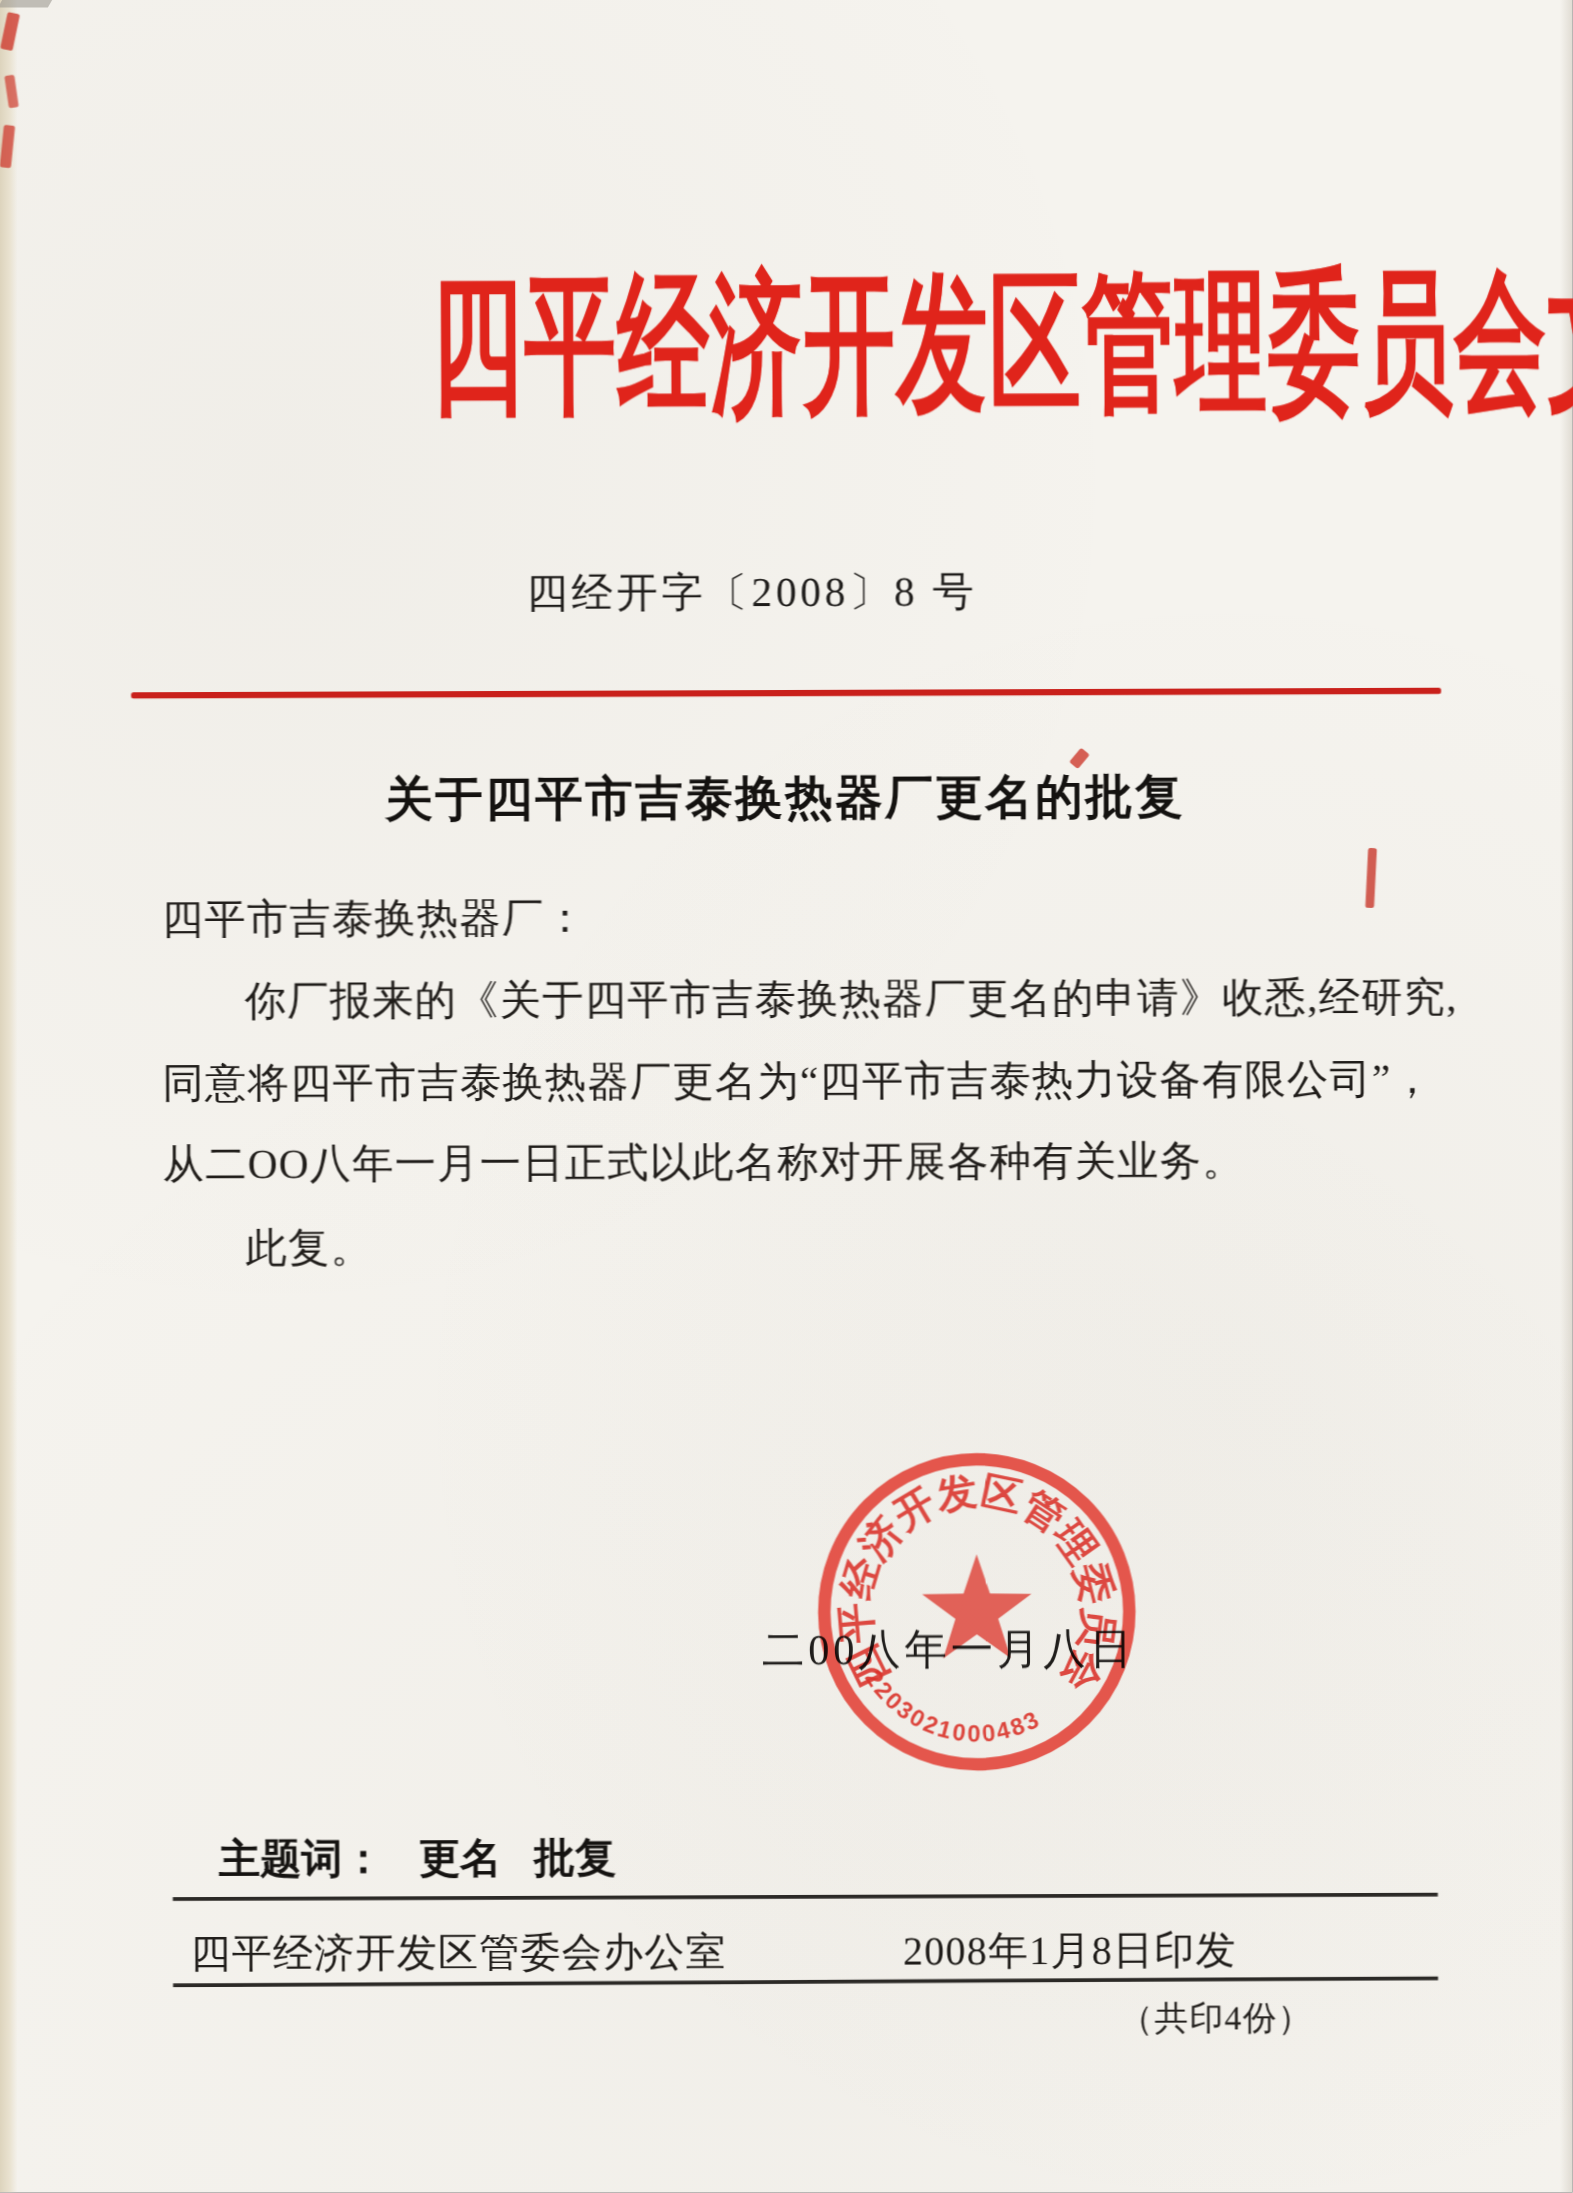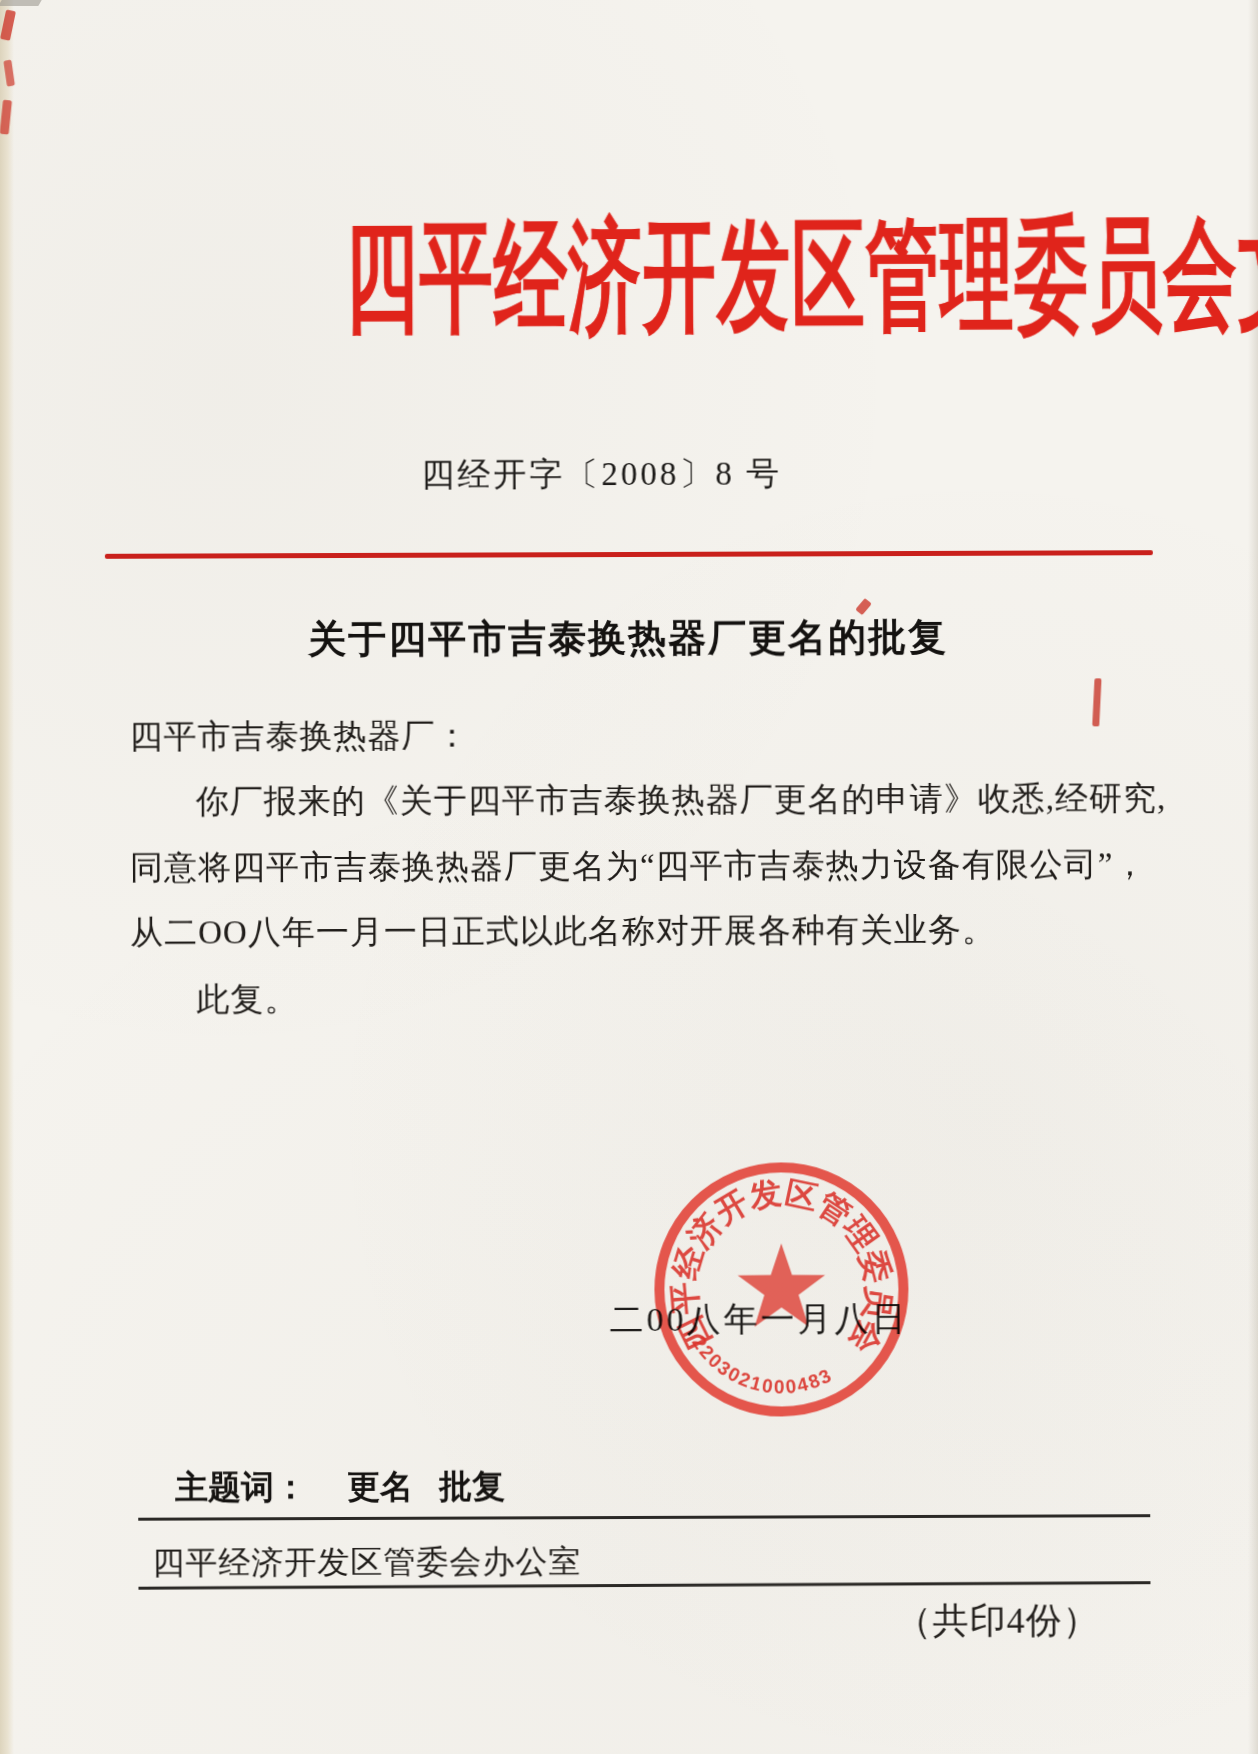--- a/index.html
+++ b/index.html
@@ -90,38 +90,38 @@
     position:absolute;left:608px;top:1297px;
     font-size:34px;letter-spacing:3px;color:#1f1d1b;
     z-index:5;mix-blend-mode:multiply;white-space:nowrap;
   }
   .subject-row{
     position:absolute;left:173px;top:1464px;
     font-family:"Liberation Sans","DejaVu Sans",sans-serif;
     font-weight:bold;font-size:33px;color:#151311;
     display:flex;align-items:baseline;white-space:nowrap;
   }
-  .subject-row .term1{margin-left:40px;}
+  .subject-row .term1{margin-left:28px;}
   .subject-row .term2{margin-left:26px;}
   .rule-black{
     position:absolute;left:136px;width:1012px;height:3px;background:#2b2926;
   }
   .rule-a{top:1516px;}
   .rule-b{top:1584px;transform:rotate(-0.12deg);}
   .footer-office{
     position:absolute;left:150px;top:1540px;
     font-size:32px;letter-spacing:1px;color:#201d1a;white-space:nowrap;
   }
   .footer-print-date{
     position:absolute;left:720px;top:1540px;
     font-size:32px;letter-spacing:1px;color:#201d1a;white-space:nowrap;
   }
   .copies-note{
     position:absolute;left:893px;top:1598px;
-    font-size:36px;letter-spacing:1px;color:#24211e;white-space:nowrap;
+    font-size:27px;letter-spacing:1px;color:#24211e;white-space:nowrap;
   }
   .artifact{position:absolute;background:#cd3a2d;border-radius:2px;}
   .a1{left:6px;top:8px;width:10px;height:30px;transform:rotate(12deg);opacity:.8;}
   .a2{left:8px;top:58px;width:8px;height:26px;transform:rotate(-8deg);opacity:.7;}
   .a3{left:4px;top:98px;width:9px;height:34px;transform:rotate(6deg);opacity:.75;}
   .a4{left:1094px;top:680px;width:7px;height:48px;transform:rotate(3deg);opacity:.8;background:#c8372b;}
   .a5{left:860px;top:600px;width:9px;height:15px;transform:rotate(40deg);opacity:.8;}
 </style>
 </head>
 <body>
@@ -166,20 +166,21 @@
 
     <div class="subject-row">
       <span>主题词：</span>
       <span class="term1">更名</span>
       <span class="term2">批复</span>
     </div>
 
     <div class="rule-black rule-a"></div>
 
     <div class="footer-office">四平经济开发区管委会办公室</div>
+    <div class="footer-print-date">2008年1月8日印发</div>
 
     <div class="rule-black rule-b"></div>
 
     <div class="copies-note">（共印4份）</div>
 
     <div class="artifact a1"></div>
     <div class="artifact a2"></div>
     <div class="artifact a3"></div>
     <div class="artifact a4"></div>
     <div class="artifact a5"></div>

